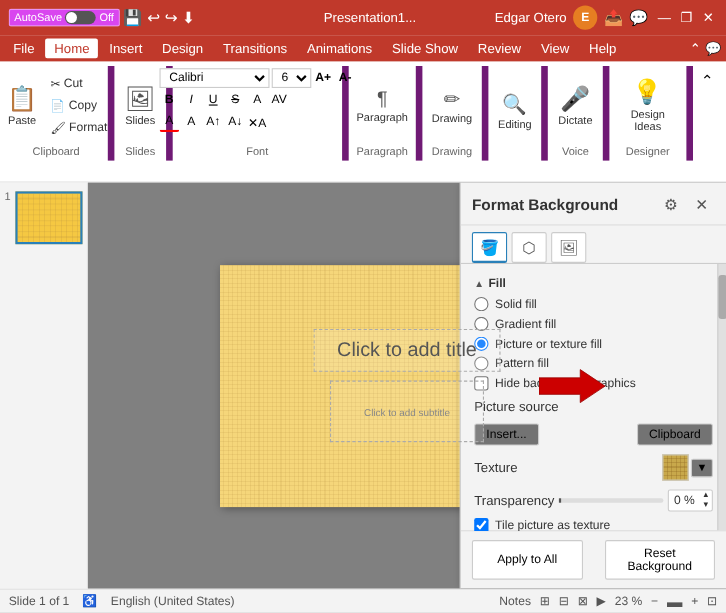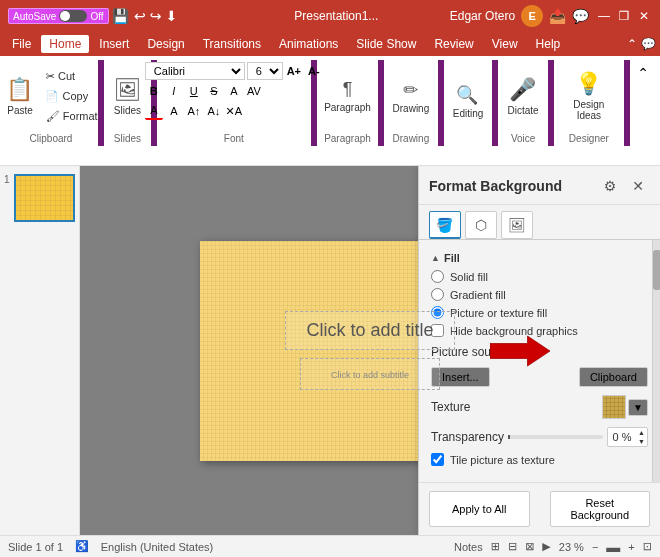--- a/index.html
+++ b/index.html
@@ -168,21 +168,21 @@
       border: 1px dashed #aaa;
       padding: 8px 20px;
       text-align: center;
       background: rgba(255,255,255,0.15);
       margin-bottom: 8px;
       z-index: 1;
     }
     .slide-title-text { font-size: 18px; color: #555; }
     .slide-subtitle-box {
       border: 1px dashed #aaa;
-      padding: 8px 30px;
+      padding: 20px 30px;
       text-align: right;
       background: rgba(255,255,255,0.1);
       z-index: 1;
     }
     .slide-subtitle-text { font-size: 9px; color: #888; }
 
     
     .red-arrow {
       position: absolute;
       right: 110px;
@@ -564,20 +564,24 @@
           <label for="solid">Solid fill</label>
         </div>
         <div class="radio-option">
           <input type="radio" name="fill" id="gradient" style="">
           <label for="gradient">Gradient fill</label>
         </div>
         <div class="radio-option">
           <input type="radio" name="fill" id="picture" checked="" style="">
           <label for="picture">Picture or texture fill</label>
         </div>
+        <div class="radio-option">
+          <input type="radio" name="fill" id="pattern" style="">
+          <label for="pattern">Pattern fill</label>
+        </div>
         <div class="checkbox-option">
           <input type="checkbox" id="hidebg" style="">
           <label for="hidebg">Hide background graphics</label>
         </div>
 
         <div class="panel-row" style="margin-top:8px;">
           <span>Picture source</span>
         </div>
         <div class="panel-row">
           <button class="panel-btn">Insert...</button>

